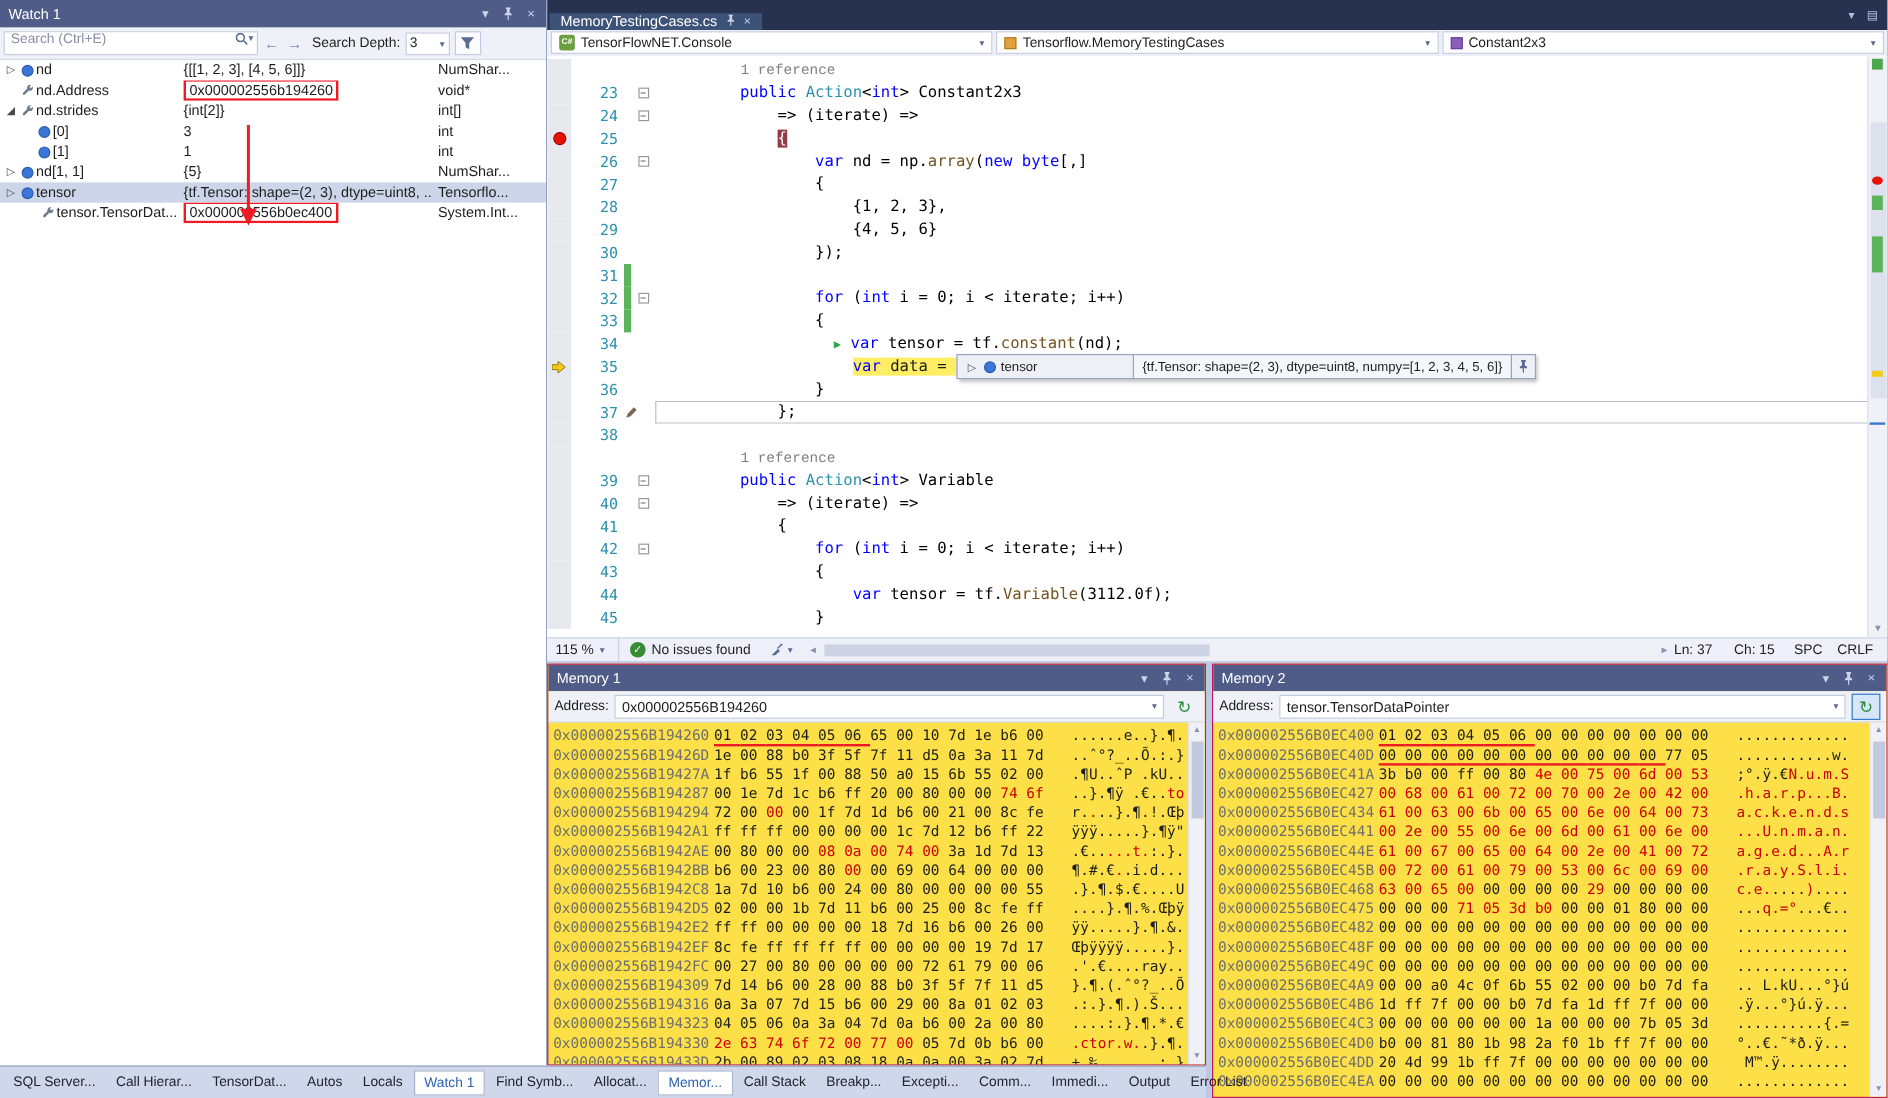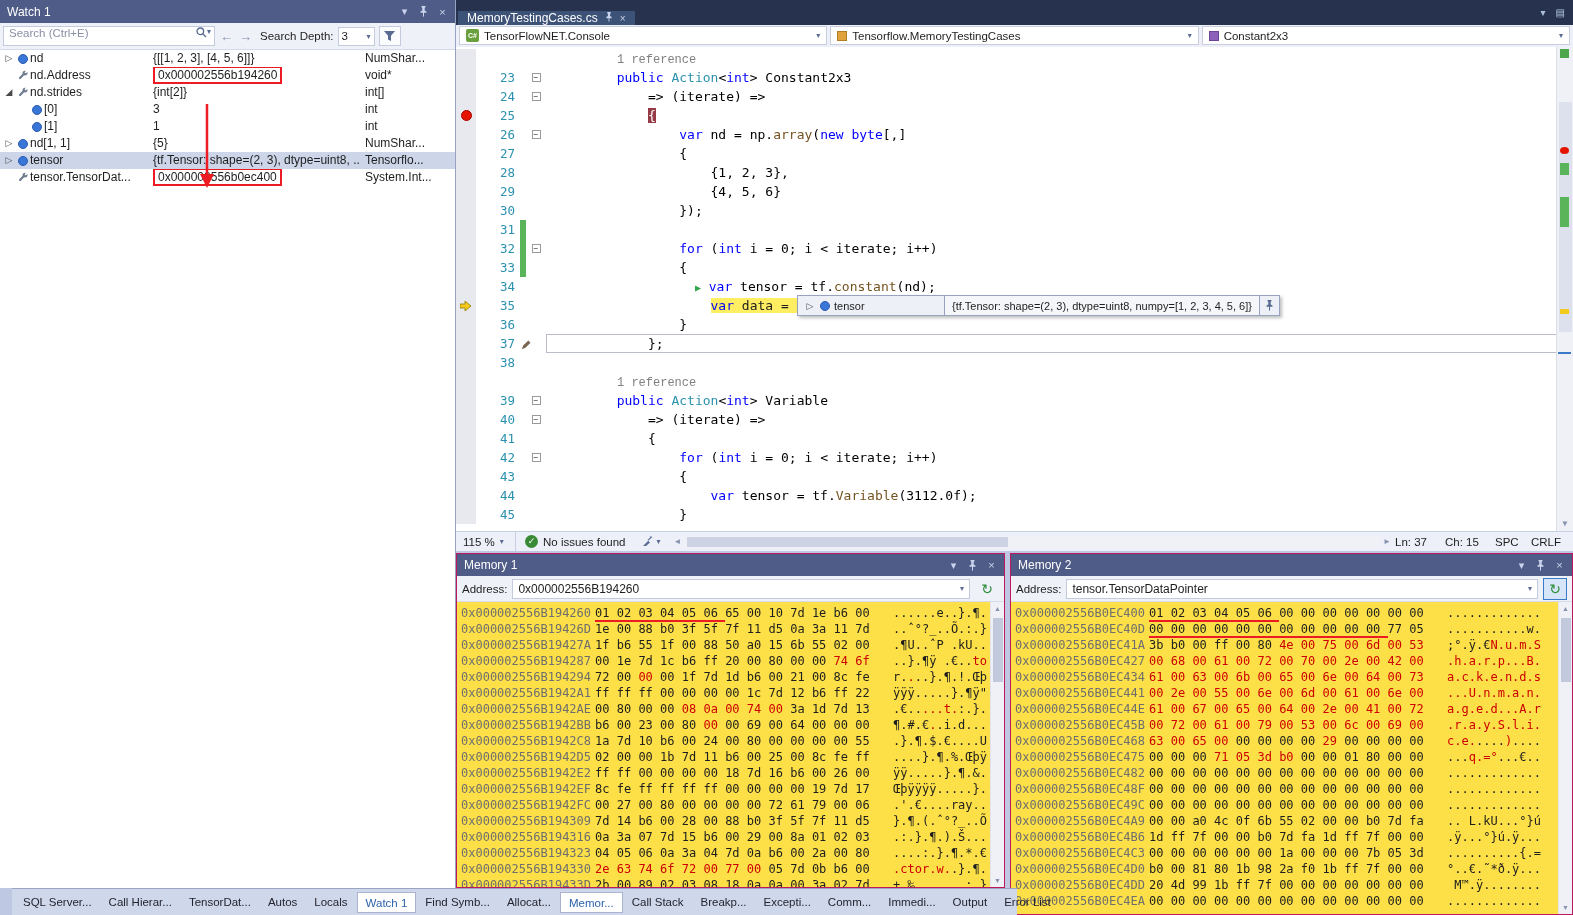--- a/index.html
+++ b/index.html
@@ -117,21 +117,21 @@
   .maddr{color:#6E6E6E;width:134px;flex:0 0 134px}
   .mbytes{width:286px;flex:0 0 286px}
   .masc{margin-left:12px}
   .redb{color:var(--changed-byte-red,#C00)}
   .undl{border-bottom:2px solid var(--annotation-red,#ED1C24)}
   .mem .vscroll{position:absolute;right:0;top:48px;bottom:0;width:14px;background:#F0F1F7;border-left:1px solid #E0E3EE}
   .mem .vscroll .thm{position:absolute;left:2px;top:16px;width:10px;height:64px;background:#C2C9DC}
   .mem .vscroll .ar{position:absolute;left:0;width:100%;height:13px;font-size:7px;color:#8792B0;text-align:center;line-height:13px}
 
   
-  #btabs{left:12px;top:888px;width:1005px;height:27px;background:#CFD7EB;border-top:1px solid #9AA5C6;
+  #btabs{left:0;top:888px;width:1005px;height:27px;background:#CFD7EB;border-top:1px solid #9AA5C6;
          display:flex;align-items:center;gap:1px;padding:0 3px}
   .btab{padding:0 8px;height:21px;line-height:21px;font-size:11.5px;color:#24242E;white-space:nowrap}
   .btab.active{background:#FFF;color:var(--accent-blue,#2D62AD);border:1px solid #AAB4D0}
 </style>
 </head>
 <body>
 
 <div id="app">
 
   <div id="watch" class="abs">
@@ -244,21 +244,21 @@
             <span class="exp">▷</span>
             <span class="wicon">
               <span class="ball"></span>
             </span>
             <span>tensor</span>
           </div>
           <div class="c-val"><span>{tf.Tensor: shape=(2, 3), dtype=uint8, ...</span></div>
           <div class="c-typ">Tensorflo...</div>
         </div>
         <div class="wrow">
-          <div class="c-name" style="padding-left: 3px;">
+          <div class="c-name" style="padding-left: 20px;">
             <span class="exp"></span>
             <span class="wicon">
               <svg width="11" height="11" viewBox="0 0 16 16">
                 <path d="M11.5 1a3.5 3.5 0 0 0-3.3 4.6L3 10.8V13h2.2l5.2-5.2A3.5 3.5 0 0 0 14.9 3l-2.1 2.1-1.9-1.9L13 1.1A3.6 3.6 0 0 0 11.5 1z" fill="#6E7B8F"></path>
               </svg>
             </span>
             <span>tensor.TensorDat...</span>
           </div>
           <div class="c-val"><span class="vboxed">0x000002556b0ec400</span></div>
           <div class="c-typ">System.Int...</div>

